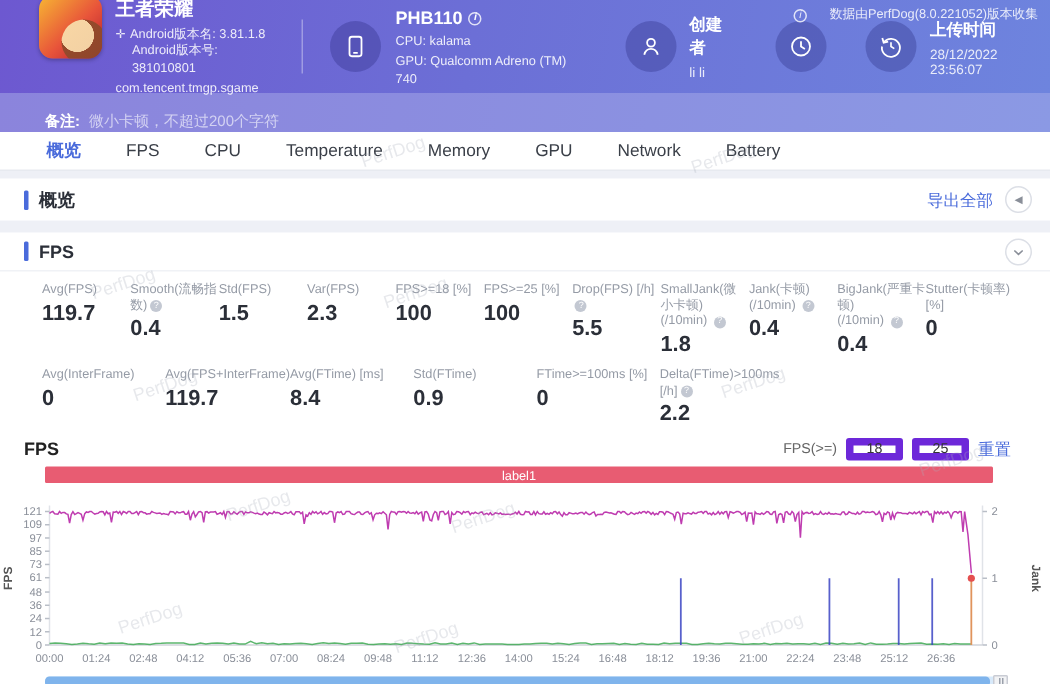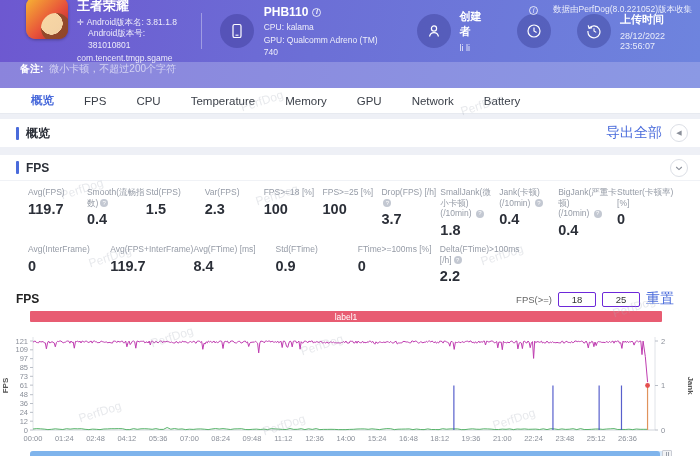--- a/index.html
+++ b/index.html
@@ -27,61 +27,61 @@
   .dev-block { display:flex; gap:10px; align-items:center; }
   .circle-ic { width:34px; height:34px; border-radius:50%; background:rgba(30,30,110,.28);
     display:flex; align-items:center; justify-content:center; flex:none; }
   .dev-meta { font-size:8.5px; line-height:1.45; color:rgba(255,255,255,.88); }
   .dev-name { font-size:12px; font-weight:bold; color:#fff; display:flex; gap:4px; align-items:center; }
   .kv-block { display:flex; gap:9px; align-items:center; margin-left:26px; }
   .kv-label { font-size:11px; font-weight:bold; color:#fff; margin-bottom:4px; }
   .kv-value { font-size:9px; color:rgba(255,255,255,.85); }
 
   
-  .note-bar { height:26px; background:linear-gradient(100deg,#8b84dc,#8b99e4); display:flex; align-items:flex-start;
-    padding-left:20px; font-size:10px; }
+  .note-bar { height:26px; background:linear-gradient(100deg,#8b84dc,#8b99e4); display:flex; align-items:flex-end;
+    padding-left:30px; font-size:10px; }
   .note-label { color:#fff; font-weight:bold; margin-right:6px; }
   .note-ph { color:rgba(255,255,255,.62); }
 
   
   .tabs { height:26px; background:#fff; border-bottom:1px solid #e7eaf0; display:flex; align-items:center;
     padding-left:16px; gap:0; }
   .tab { font-size:11.5px; color:#3a3f48; padding:0 15px; cursor:pointer; }
   .tab.active { color:#4a6bdb; font-weight:bold; }
 
   
   .gap5 { height:5px; }
   .gap8 { height:8px; }
   .card { background:#fff; position:relative; }
   .sec-row { height:28px; display:flex; align-items:center; padding:0 12px 0 16px; }
   .accent { width:3px; height:13px; background:#4a6bdb; border-radius:1px; margin-right:7px; }
   .sec-title { font-size:12px; font-weight:bold; color:#2b2f38; }
   .sec-right { margin-left:auto; display:flex; align-items:center; gap:8px; }
-  .link-blue { font-size:14px; color:#4a6bdb; cursor:pointer; }
+  .link-blue { font-size:11px; color:#4a6bdb; cursor:pointer; }
   .circ-btn { width:18px; height:18px; border:1px solid #dcdfe6; border-radius:50%; background:#fff;
     display:flex; align-items:center; justify-content:center; font-size:7px; color:#8a8f99; cursor:pointer; }
 
   .fps-card { height:301px; }
   .fps-head { border-bottom:1px solid #f0f2f6; height:26px; }
 
   
   .stats-row { display:flex; padding:6px 24px 2px 28px; }
   .stats-row.r2 { width:78%; padding-top:4px; }
   .stat { flex:1; text-align:left; }
   .stat-label { font-size:8.5px; color:#959ba6; line-height:1.25; min-height:11px; }
   .stat-label .line2 { display:block; }
   .info-ic { display:inline-flex; width:8px; height:8px; border-radius:50%; background:#c3c8d2; color:#fff;
     font-size:6px; align-items:center; justify-content:center; margin-left:2px; vertical-align:1px; }
   .stat-value { font-size:14.5px; font-weight:bold; color:#2b2f38; margin-top:3px; }
 
   
   .chart-head { display:flex; align-items:center; padding:4px 26px 0 16px; height:22px; }
   .chart-title { font-size:12px; font-weight:bold; color:#222; }
   .thresh { margin-left:auto; display:flex; align-items:center; gap:6px; font-size:9.5px; color:#666; }
-  .th-input { width:38px; height:15px; border:1px solid #6d28d9; border-radius:2px; text-align:center;
+  .th-input { width:38px; height:15px; border:5px solid #6d28d9; border-radius:2px; text-align:center;
     font-size:9.5px; color:#333; display:flex; align-items:center; justify-content:center; background:#fff; }
   .label-bar { margin:3px 38px 12px 30px; height:11px; background:#e85c72; border-radius:1px;
     display:flex; align-items:center; justify-content:center; }
   .label-bar span { font-size:8.5px; color:#fff; }
   .chart-svg { display:block; }
 
   
   .scroll-row { margin:2px 30px 0 30px; position:relative; height:9px; }
   .scroll-track { position:absolute; left:0; right:0; top:1px; height:7px; background:#d7e9fa; border-radius:3px; }
   .scroll-bar { position:absolute; left:0; right:10px; top:1px; height:7px; background:#7fb4ec; border-radius:3px; }
@@ -243,21 +243,21 @@
         <div class="stat">
           <div class="stat-label">FPS&gt;=18 [%]</div>
           <div class="stat-value">100</div>
         </div>
         <div class="stat">
           <div class="stat-label">FPS&gt;=25 [%]</div>
           <div class="stat-value">100</div>
         </div>
         <div class="stat">
           <div class="stat-label">Drop(FPS) [/h]<span class="info-ic">?</span></div>
-          <div class="stat-value">3.7</div>
+          <div class="stat-value">5.5</div>
         </div>
         <div class="stat">
           <div class="stat-label">SmallJank(微小卡顿)<span class="line2">(/10min) <span class="info-ic">?</span></span></div>
           <div class="stat-value">1.8</div>
         </div>
         <div class="stat">
           <div class="stat-label">Jank(卡顿)<span class="line2">(/10min) <span class="info-ic">?</span></span></div>
           <div class="stat-value">0.4</div>
         </div>
         <div class="stat">

